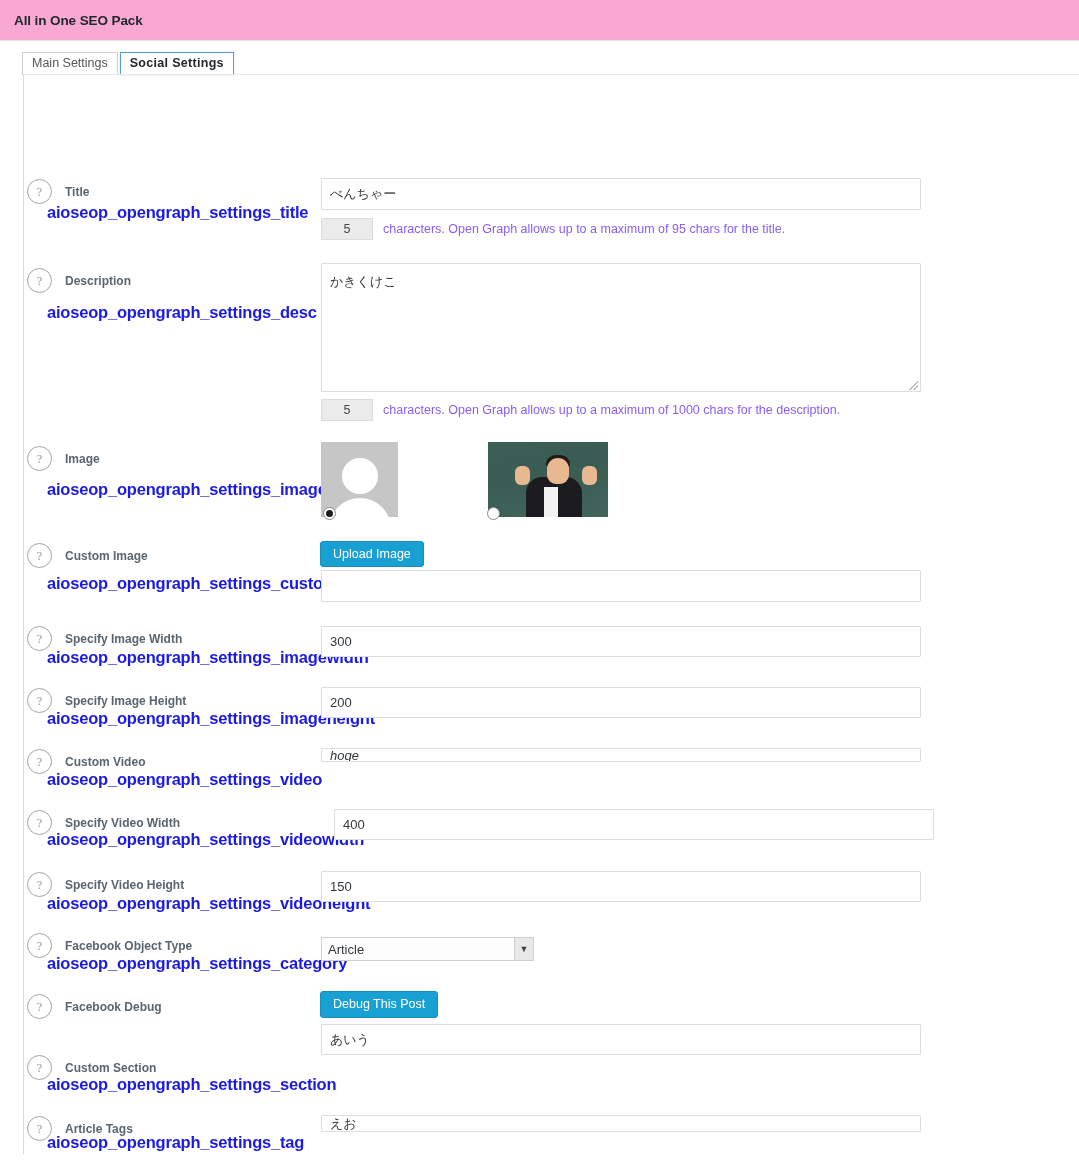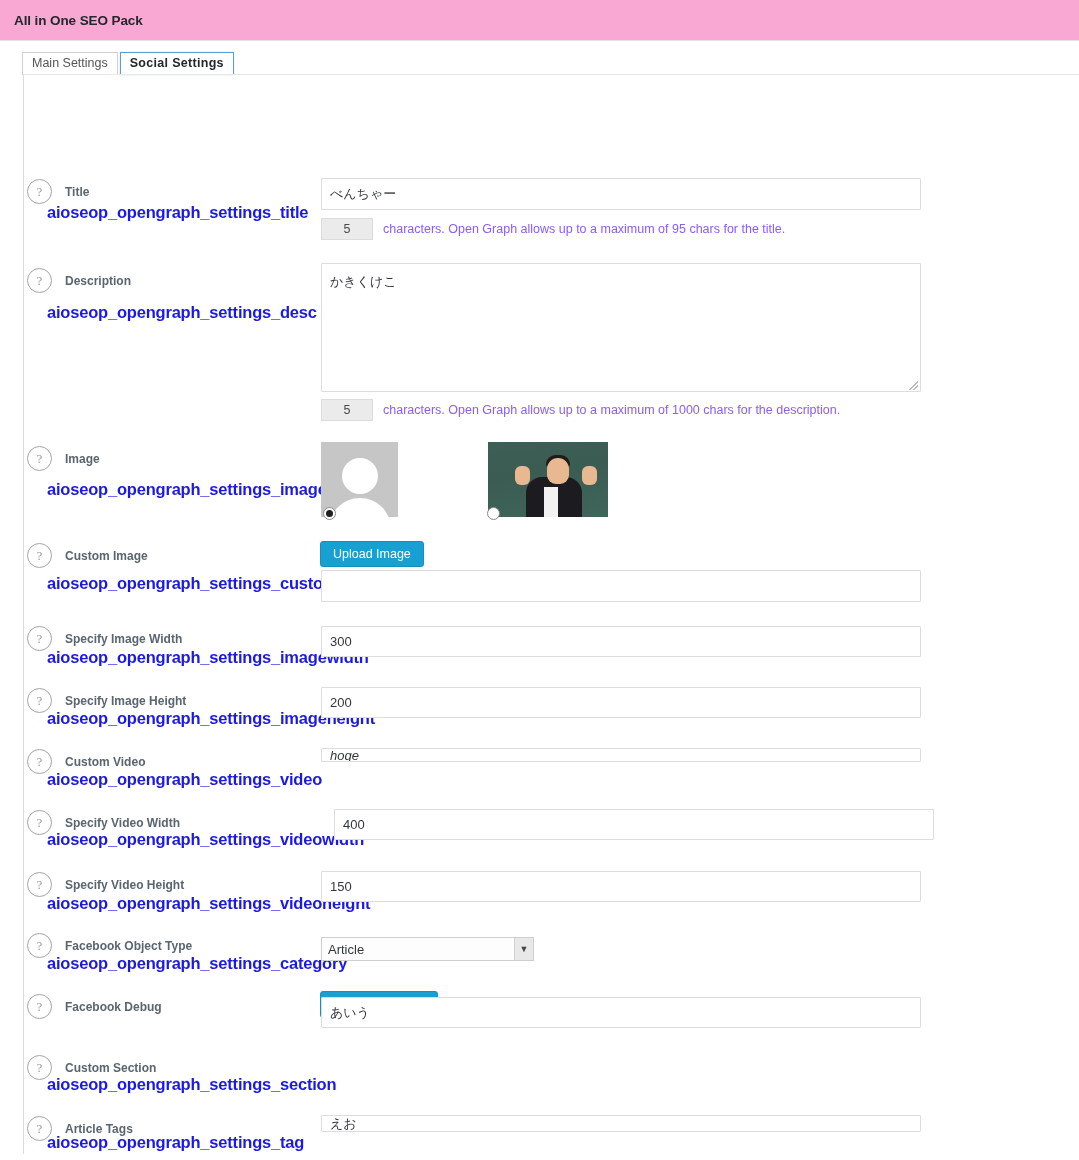--- a/index.html
+++ b/index.html
@@ -441,21 +441,21 @@
     </div>
     <button class="btn-primary" style="left:296px; top:906px; height:27px; line-height:25px;">Debug This Post</button>
   </div>
 
   <div class="row">
     <div class="field-label" style="top:970px;">
       <span class="help-icon">?</span>
       <span class="label-text">Custom Section</span>
     </div>
     <div class="opt-name" style="top:990px;">aioseop_opengraph_settings_section</div>
-    <input class="txt" style="left: 297px; top: 912px; width: 600px; height: 31px;" value="あいう">
+    <input class="txt" style="left: 297px; top: 939px; width: 600px; height: 31px;" value="あいう">
   </div>
 
   <div class="row">
     <div class="field-label" style="top:1031px;">
       <span class="help-icon">?</span>
       <span class="label-text">Article Tags</span>
     </div>
     <div class="opt-name" style="top:1048px;">aioseop_opengraph_settings_tag</div>
     <input class="txt" style="left: 297px; top: 1030px; width: 600px; height: 17px;" value="えお">
   </div>

